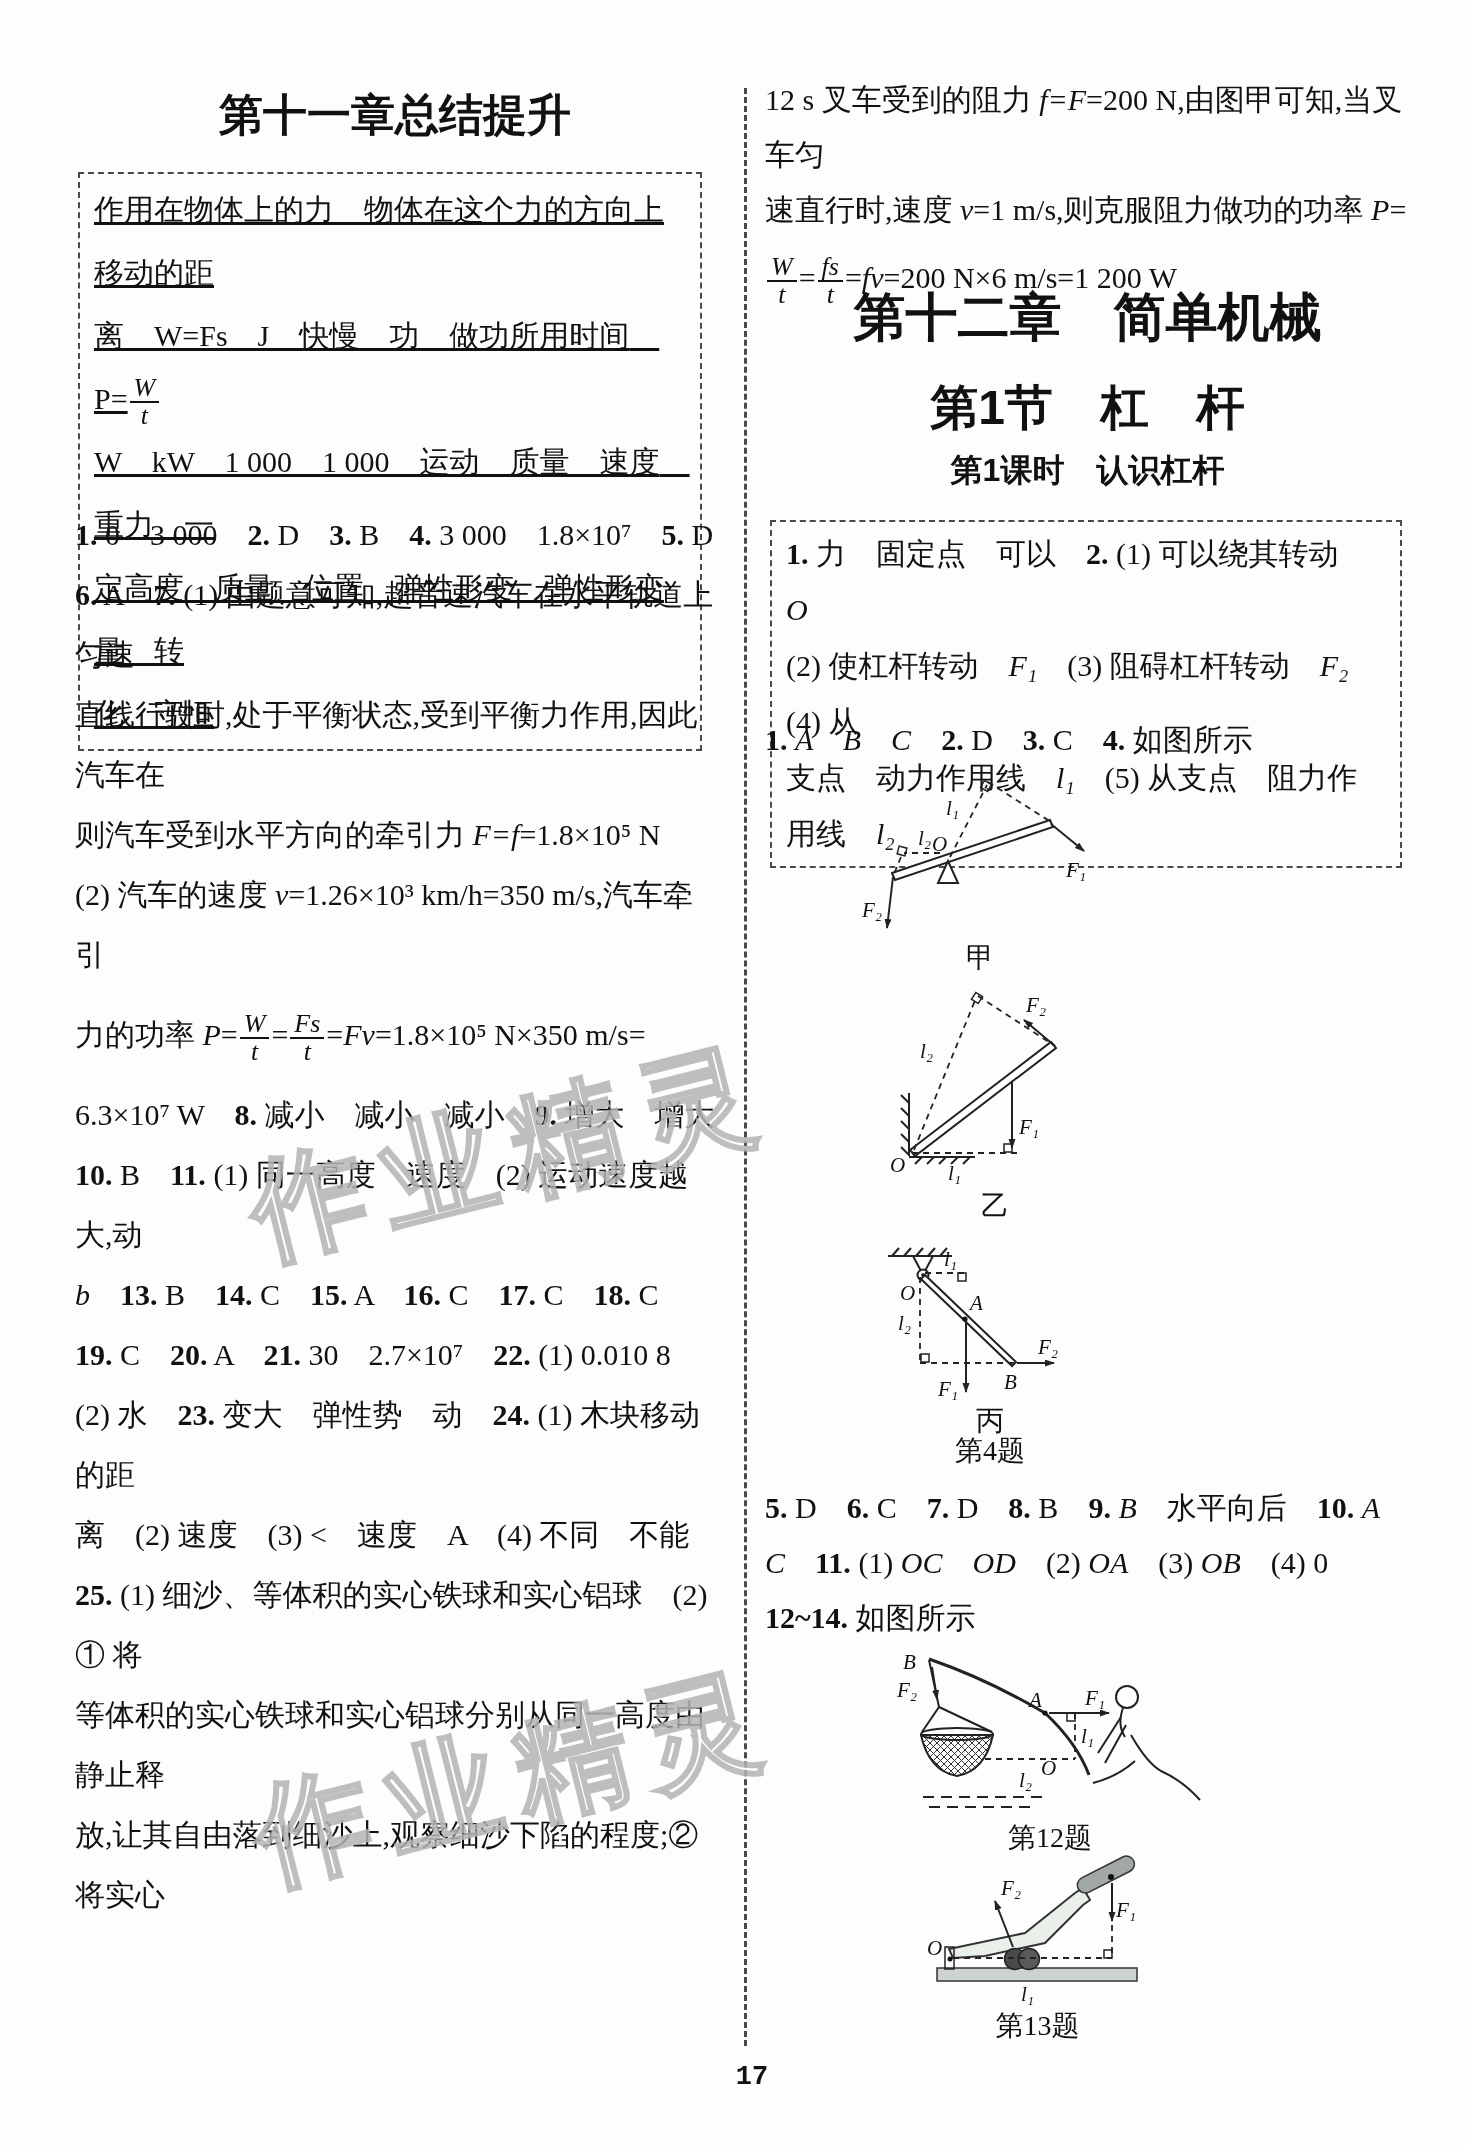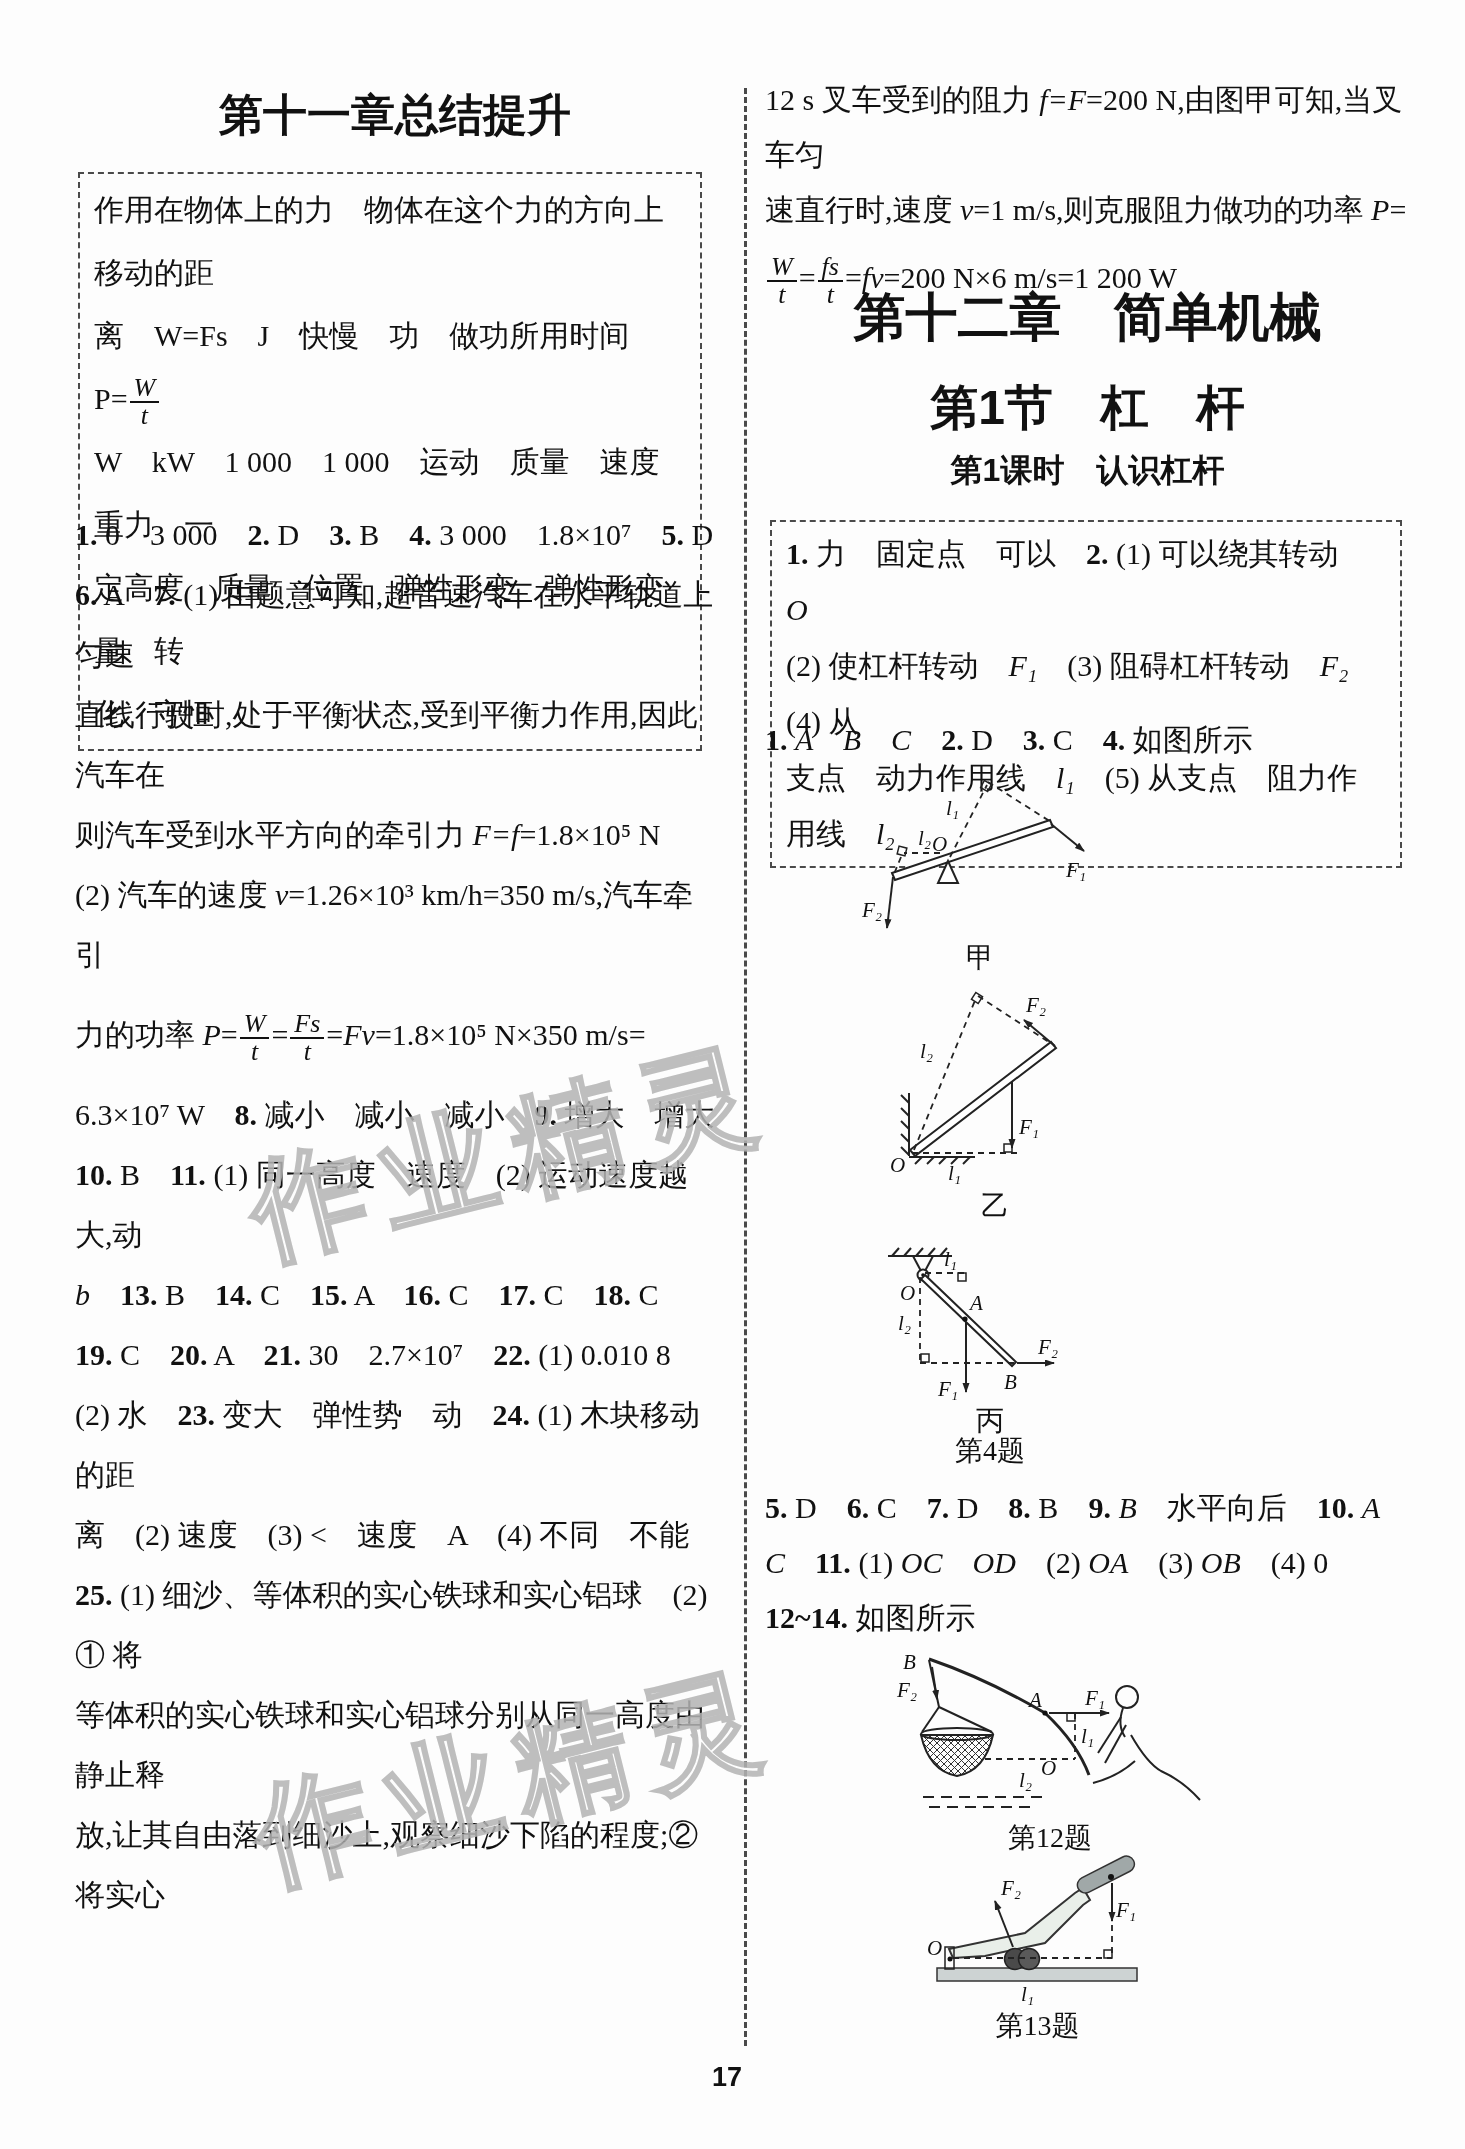--- a/index.html
+++ b/index.html
@@ -15,21 +15,21 @@
   .fn{display:block;border-bottom:2px solid #111;padding:0 4px;}
   .fd{display:block;}
   
   .h-sans{font-family:"Liberation Sans","DejaVu Sans",sans-serif;font-weight:bold;text-align:center;}
   .lc-title{left:75px;top:86px;width:640px;font-size:44px;font-family:Liberation Mono, monospace;}
   .rc-chapter{left:765px;top:283px;width:645px;font-size:52px;}
   .rc-section{left:765px;top:376px;width:645px;font-size:48px;}
   .rc-lesson{left:765px;top:449px;width:645px;font-size:32px;}
   
   .dbox{border:2px dashed #4a4a4a;padding:4px 14px;}
-  .lc-box{left:78px;top:172px;width:592px;}
+  .lc-box{left:78px;top:172px;width:592px;text-decoration:underline;}
   .lc-box .tline{line-height:63px;}
   .rc-box{left:770px;top:520px;width:600px;}
   .rc-box .tline{line-height:56px;}
   
   .lc-answers{left:75px;top:505px;width:642px;}
   .lc-answers .tline.tall{line-height:100px;}
   .rc-overflow{left:765px;top:72px;width:648px;}
   .rc-overflow .tline{line-height:55px;}
   .rc-overflow .tline:nth-child(3){line-height:82px;}
   .rc-a1{left:765px;top:712px;width:648px;}
@@ -42,22 +42,22 @@
   .figcap{font-size:28px;text-align:center;line-height:30px;margin-top:6px;}
   .svglab{font-family:"Liberation Serif","DejaVu Serif",serif;font-style:italic;
           font-size:21px;fill:#111;}
   .ln{stroke:#222;stroke-width:2;fill:none;}
   .ln3{stroke:#222;stroke-width:3;fill:none;}
   .dsh{stroke:#222;stroke-width:1.8;fill:none;stroke-dasharray:6 5;}
   .bar{fill:#fff;stroke:#222;stroke-width:2;}
   .sq{fill:none;stroke:#222;stroke-width:1.5;}
   
   .divider{left:744px;top:88px;height:1958px;width:0;border-left:3px dashed #4a4a4a;}
-  .pagenum{left:647px;top:2062px;width:160px;text-align:center;font-size:27px;
-           font-family:Liberation Sans, sans-serif;font-weight:bold;}
+  .pagenum{left:672px;top:2062px;width:160px;text-align:center;font-size:27px;
+           font-family:Liberation Mono, monospace;font-weight:bold;}
   .wm{position:absolute;font-family:"Liberation Sans","DejaVu Sans",sans-serif;font-weight:bold;
       font-size:115px;letter-spacing:18px;color:transparent;-webkit-text-stroke:2.5px #b4b4b4;
       transform:rotate(-14deg);z-index:5;pointer-events:none;opacity:.85;white-space:nowrap;}
   .wm1{left:245px;top:1075px;}
   .wm2{left:250px;top:1700px;}
 </style>
 </head>
 <body>
 
 <svg width="0" height="0" style="position:absolute" aria-hidden="true">

